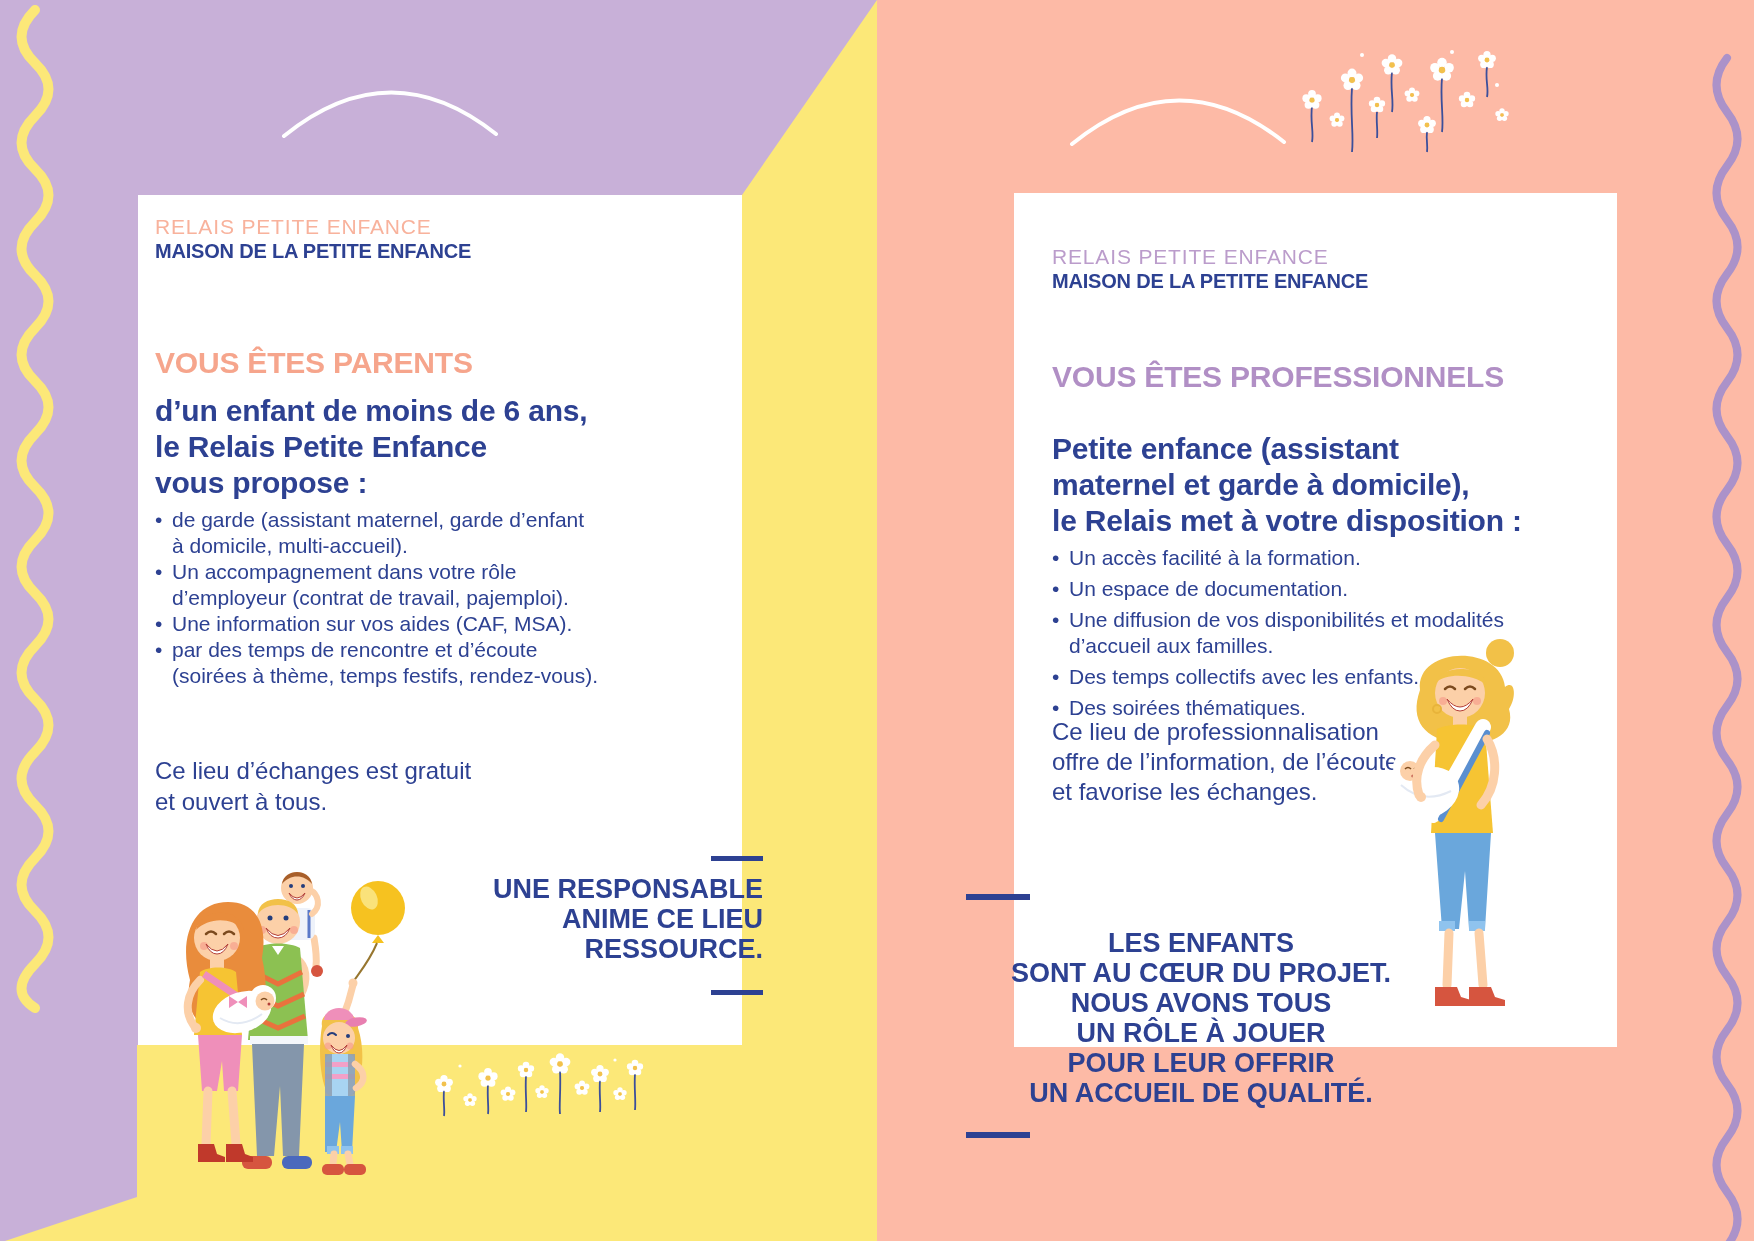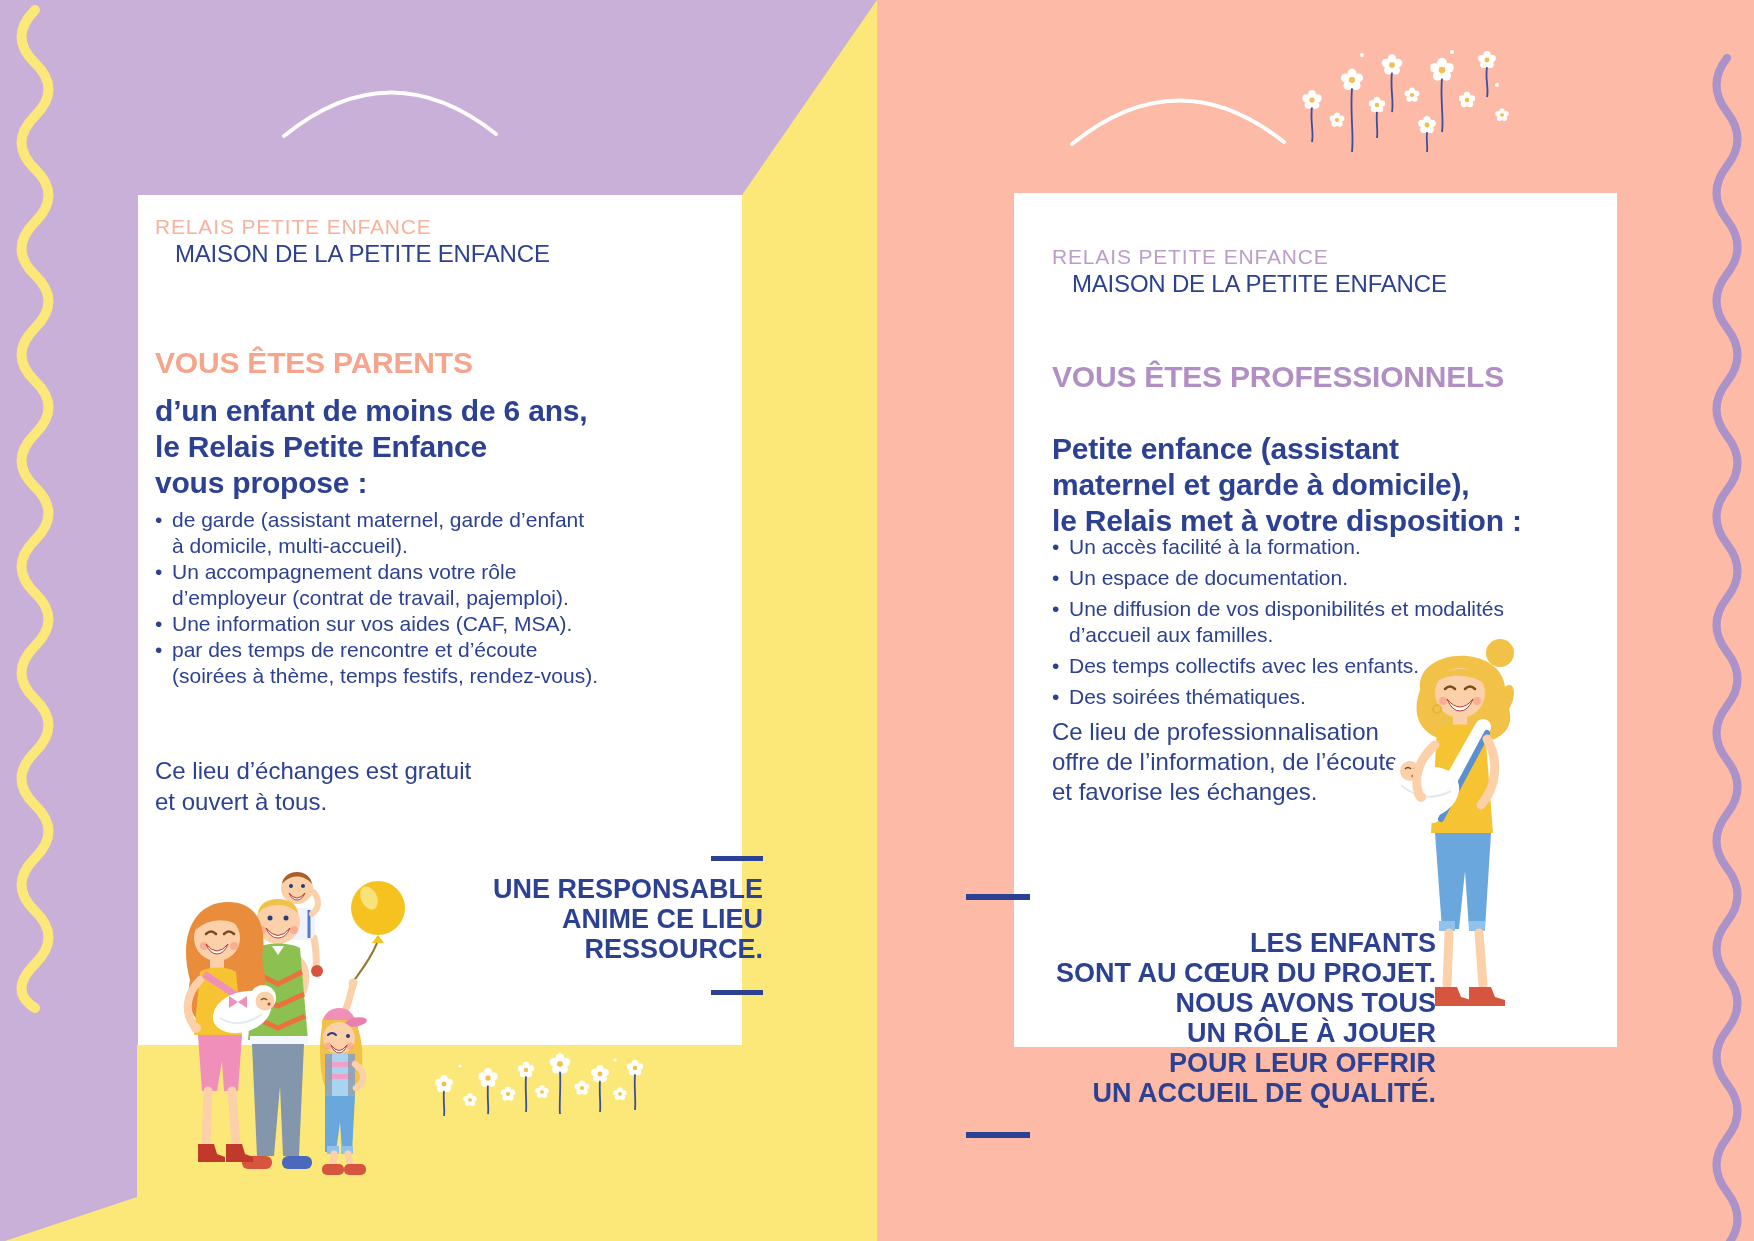--- a/index.html
+++ b/index.html
@@ -16,37 +16,37 @@
   .yellow-shape{position:absolute;left:0;top:0;width:877px;height:1241px;background:var(--yellow);
     clip-path:polygon(877px 0px,742px 195px,742px 1045px,137px 1045px,137px 1197px,5px 1241px,877px 1241px,877px 0px);z-index:1;}
   .squiggle,.arc,.flowers,.illu{position:absolute;z-index:2;}
   .card{position:absolute;background:var(--card);z-index:3;}
   .card-left{left:138px;top:195px;width:604px;height:850px;}
   .card-right{left:1014px;top:193px;width:603px;height:854px;}
   .card .inner{position:absolute;left:0;top:0;right:0;bottom:0;}
   .eyebrow{font-size:21px;font-weight:500;letter-spacing:.04em;}
   .eyebrow.salmon{color:var(--salmon-text);}
   .eyebrow.lav{color:var(--lav-text);}
-  .cardtitle{font-size:24px;font-weight:400;letter-spacing:-.2px;color:var(--navy);margin-left:20px;}
+  .cardtitle{font-size:20px;font-weight:700;letter-spacing:-.2px;color:var(--navy);}
   .aud{font-size:30px;font-weight:800;letter-spacing:-.2px;line-height:36px;}
   .aud.salmon{color:var(--salmon-heading);}
   .aud.lav{color:var(--lav-heading);}
   .intro{font-size:30px;font-weight:700;letter-spacing:-.2px;line-height:36px;color:var(--navy);}
   ul.bullets{list-style:none;margin:0;padding:0;font-size:21px;line-height:26px;color:var(--navy);}
   ul.bullets li{position:relative;padding-left:17px;}
   ul.bullets li::before{content:"\2022";position:absolute;left:0;top:0;}
   ul.bullets.spaced li{margin-bottom:5px;}
   .note{font-size:24px;line-height:31px;color:var(--navy);}
   .callout{position:absolute;z-index:5;font-weight:800;color:var(--navy);}
   .callout .dash{width:52px;height:5px;background:var(--navy);}
   .callout-left{left:455px;top:856px;width:308px;text-align:right;font-size:27px;line-height:30px;}
   .callout-left .dash{margin-left:auto;}
   .callout-left .lines{margin-top:13px;}
   .callout-left .dash.bottom{margin-top:26px;}
-  .callout-right{left:966px;top:894px;width:470px;text-align:right;font-size:27px;line-height:30px;}
+  .callout-right{left:966px;top:894px;width:470px;text-align:center;font-size:27px;line-height:30px;}
   .callout-right .dash{width:64px;height:6px;}
   .callout-right .lines{margin-top:28px;}
   .callout-right .dash.bottom{margin-top:24px;}
   .abs{position:absolute;}
   .illu{z-index:5;}
   svg{display:block;}
 </style>
 </head>
 <body>
 
@@ -146,21 +146,21 @@
       <div class="abs eyebrow lav" style="left:38px;top:52px">RELAIS PETITE ENFANCE</div>
       <div class="abs cardtitle" style="left:38px;top:77px">MAISON DE LA PETITE ENFANCE</div>
       <div class="abs aud lav" style="left:38px;top:166px">
         <div>VOUS ÊTES PROFESSIONNELS</div>
       </div>
       <div class="abs intro" style="left:38px;top:238px">
         <div>Petite enfance (assistant</div>
         <div>maternel et garde à domicile),</div>
         <div>le Relais met à votre disposition :</div>
       </div>
-      <ul class="bullets spaced abs" style="left:38px;top:341px;width:530px">
+      <ul class="bullets spaced abs" style="left:38px;top:352px;width:530px">
         <li>
           <div>Un accès facilité à la formation.</div>
         </li>
         <li>
           <div>Un espace de documentation.</div>
         </li>
         <li>
           <div>Une diffusion de vos disponibilités et modalités</div>
           <div>d’accueil aux familles.</div>
         </li>

